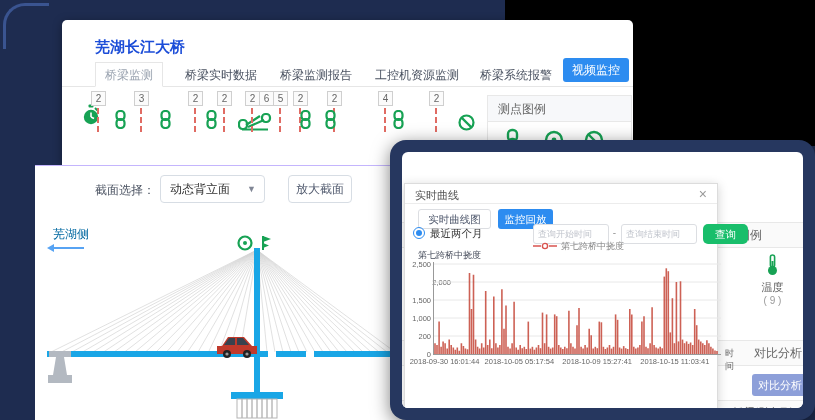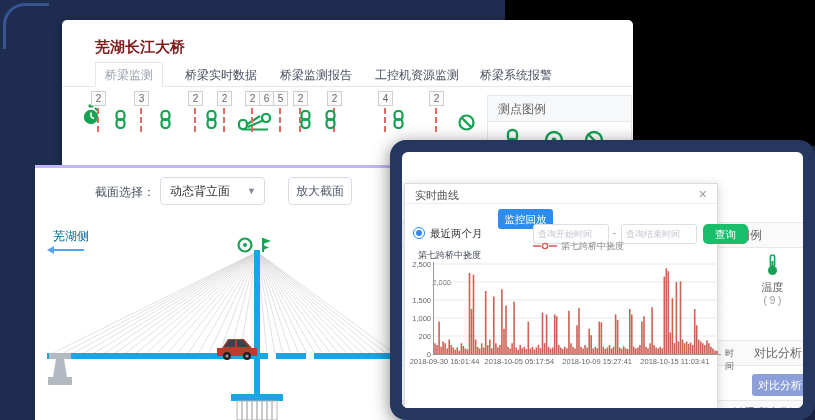--- a/index.html
+++ b/index.html
@@ -7,23 +7,23 @@
     font-family:"Liberation Sans",sans-serif;}
   #screen{position:relative;width:815px;height:420px;overflow:hidden;background:#1e2c50;}
   .abs{position:absolute}
   
   .frame-arc{left:3px;top:3px;width:46px;height:46px;border-top:3px solid #3a5490;
     border-left:3px solid #3a5490;border-top-left-radius:22px;}
   .black-panel{left:505px;top:0;width:310px;height:146px;background:#000;}
   
   .cardA{left:62px;top:20px;width:571px;height:145px;background:#fff;border-radius:5px 5px 0 0;
     box-shadow:0 2px 10px rgba(0,0,0,.35);overflow:hidden;}
-  .cardB{left:35px;top:165px;width:598px;height:255px;background:#fff;border-top:3px solid #c4b5fd;
+  .cardB{left:35px;top:165px;width:598px;height:255px;background:#fff;border-top:1px solid #c4b5fd;
     overflow:hidden;}
-  .page-title{left:33px;top:18px;font-size:15px;font-weight:bold;color:#7f1d1d;}
+  .page-title{left:33px;top:18px;font-size:15px;font-weight:bold;color:#1d4ed8;}
   .tabline{left:0;right:0;top:66px;height:1px;background:#e6e6e6;}
   .tab-active{left:33px;top:42px;width:68px;height:25px;background:#fff;border:1px solid #e6e6e6;
     border-bottom:1px solid #fff;text-align:center;line-height:24px;font-size:12px;color:#9aa3b0;z-index:2;cursor:pointer;}
   .tab{top:47px;font-size:12px;color:#4a5261;cursor:pointer;}
   .btn-video{left:501px;top:38px;width:66px;height:24px;background:#2d8cf0;color:#fff;font-size:12px;
     text-align:center;line-height:24px;border-radius:3px;cursor:pointer;}
   
   #sensor-strip{left:0;top:70px;width:571px;height:75px;}
   .badge{position:absolute;top:1px;width:15px;height:15px;border:1px solid #cfcfcf;background:#fbfbfb;
     font-size:10px;color:#666;text-align:center;line-height:13px;}
@@ -87,20 +87,21 @@
   <div class="abs black-panel"></div>
 
   <div class="abs cardA">
     <div class="abs page-title">芜湖长江大桥</div>
     <div class="abs tabline"></div>
     <div class="abs tab-active">桥梁监测</div>
     <div class="abs tab" style="left:123px">桥梁实时数据</div>
     <div class="abs tab" style="left:218px">桥梁监测报告</div>
     <div class="abs tab" style="left:313px">工控机资源监测</div>
     <div class="abs tab" style="left:418px">桥梁系统报警</div>
+    <div class="abs btn-video">视频监控</div>
 
     <div class="abs" id="sensor-strip">
         <span class="sicon" style="left: 20px; top: 14px;"><svg width="18" height="22" viewBox="0 0 18 22">
             <rect x="6.5" y="0.5" width="5" height="3" rx="1" fill="#17a254"></rect>
             <line x1="13" y1="4" x2="15.5" y2="6.5" stroke="#17a254" stroke-width="2"></line>
             <circle cx="9" cy="13" r="7.2" fill="#17a254"></circle>
             <line x1="9" y1="13" x2="9" y2="8.5" stroke="#fff" stroke-width="1.6"></line>
             <line x1="9" y1="13" x2="12" y2="14.5" stroke="#fff" stroke-width="1.6"></line>
           </svg></span>
         <div class="badge" style="left: 29px;">2</div>
@@ -291,20 +292,21 @@
       </div>
       <div class="abs rp-header" style="left:0;right:0;top:188px;padding-left:352px">对比分析</div>
       <div class="abs rp-btn" style="left:350px;top:222px;width:56px;height:22px">对比分析</div>
       <div class="abs rp-header" style="left:0;right:0;top:248px;padding-left:330px">桥梁测点列表</div>
 
       <div class="abs dialog">
         <div class="abs dlg-hd"></div>
         <div class="abs dlg-title">实时曲线</div>
         <div class="abs dlg-close">×</div>
 
+        <div class="abs dlg-tab1">实时曲线图</div>
         <div class="abs dlg-tab2">监控回放</div>
 
         <div class="abs radio">
             <i></i>
           </div>
         <div class="abs radio-label">最近两个月</div>
         <input class="dlg-input" style="left: 128px;" placeholder="查询开始时间">
         <div class="abs dlg-sep">-</div>
         <input class="dlg-input" style="left: 216px;" placeholder="查询结束时间">
         <div class="abs btn-search">查询</div>

